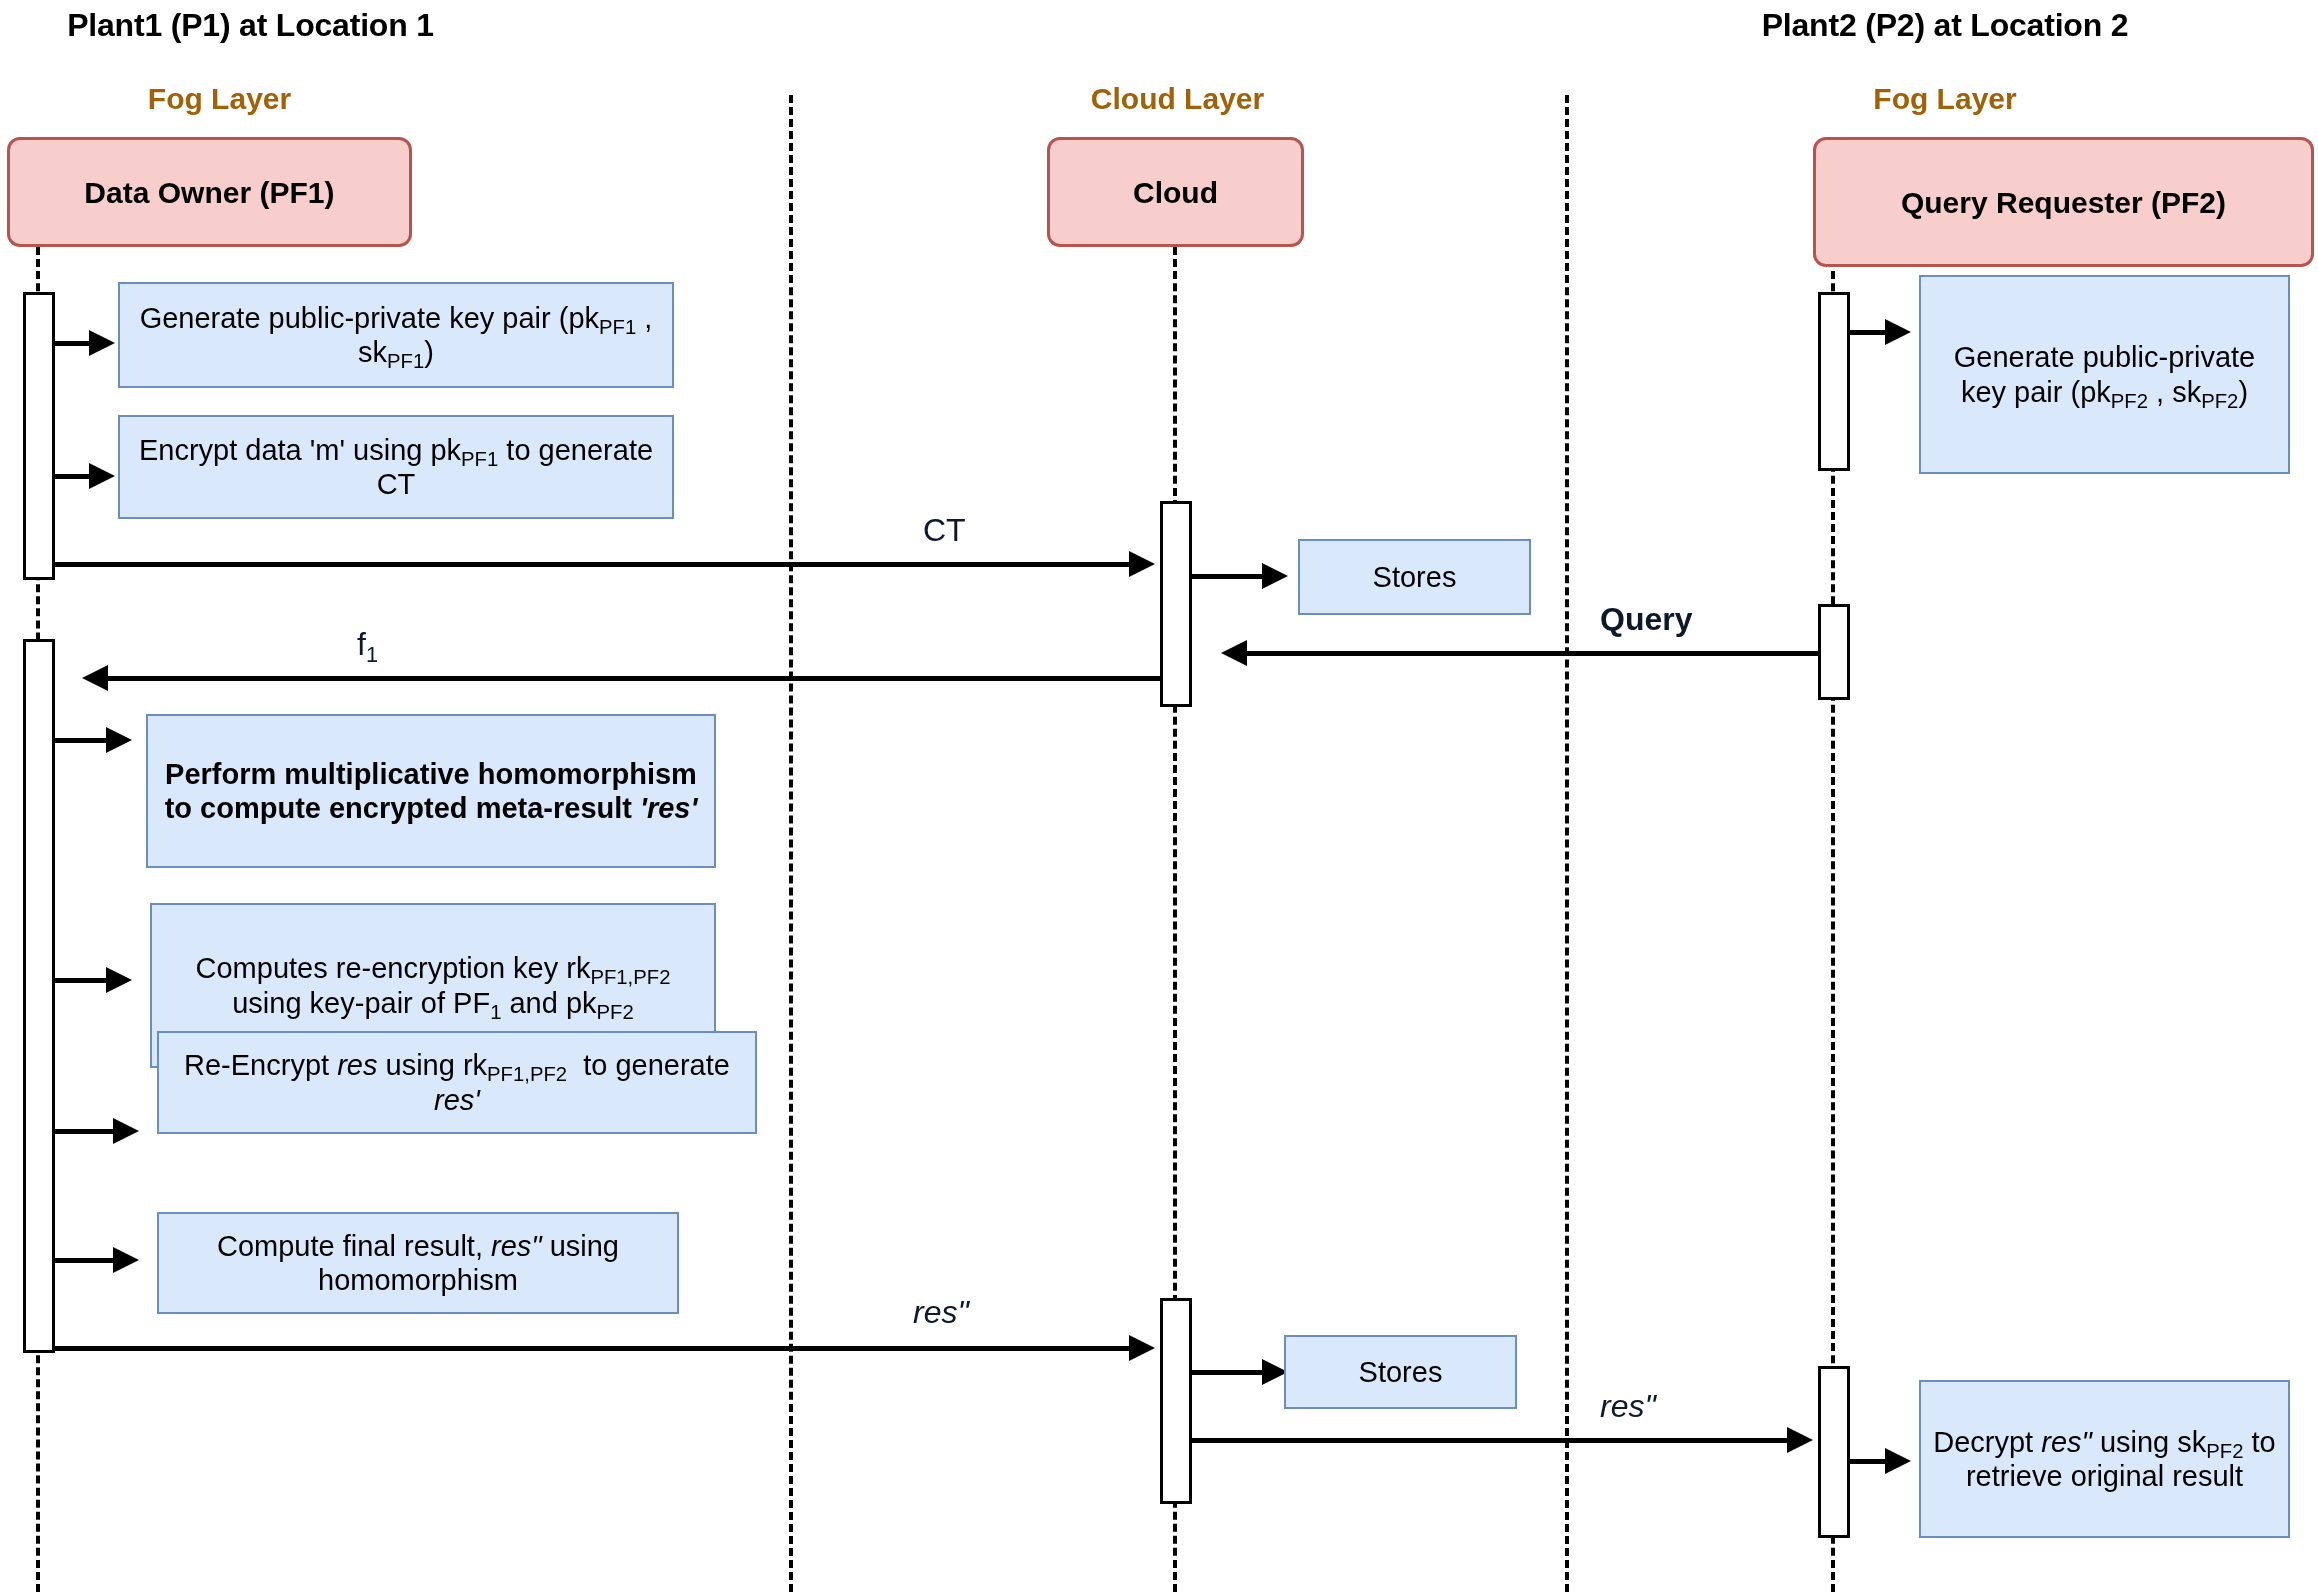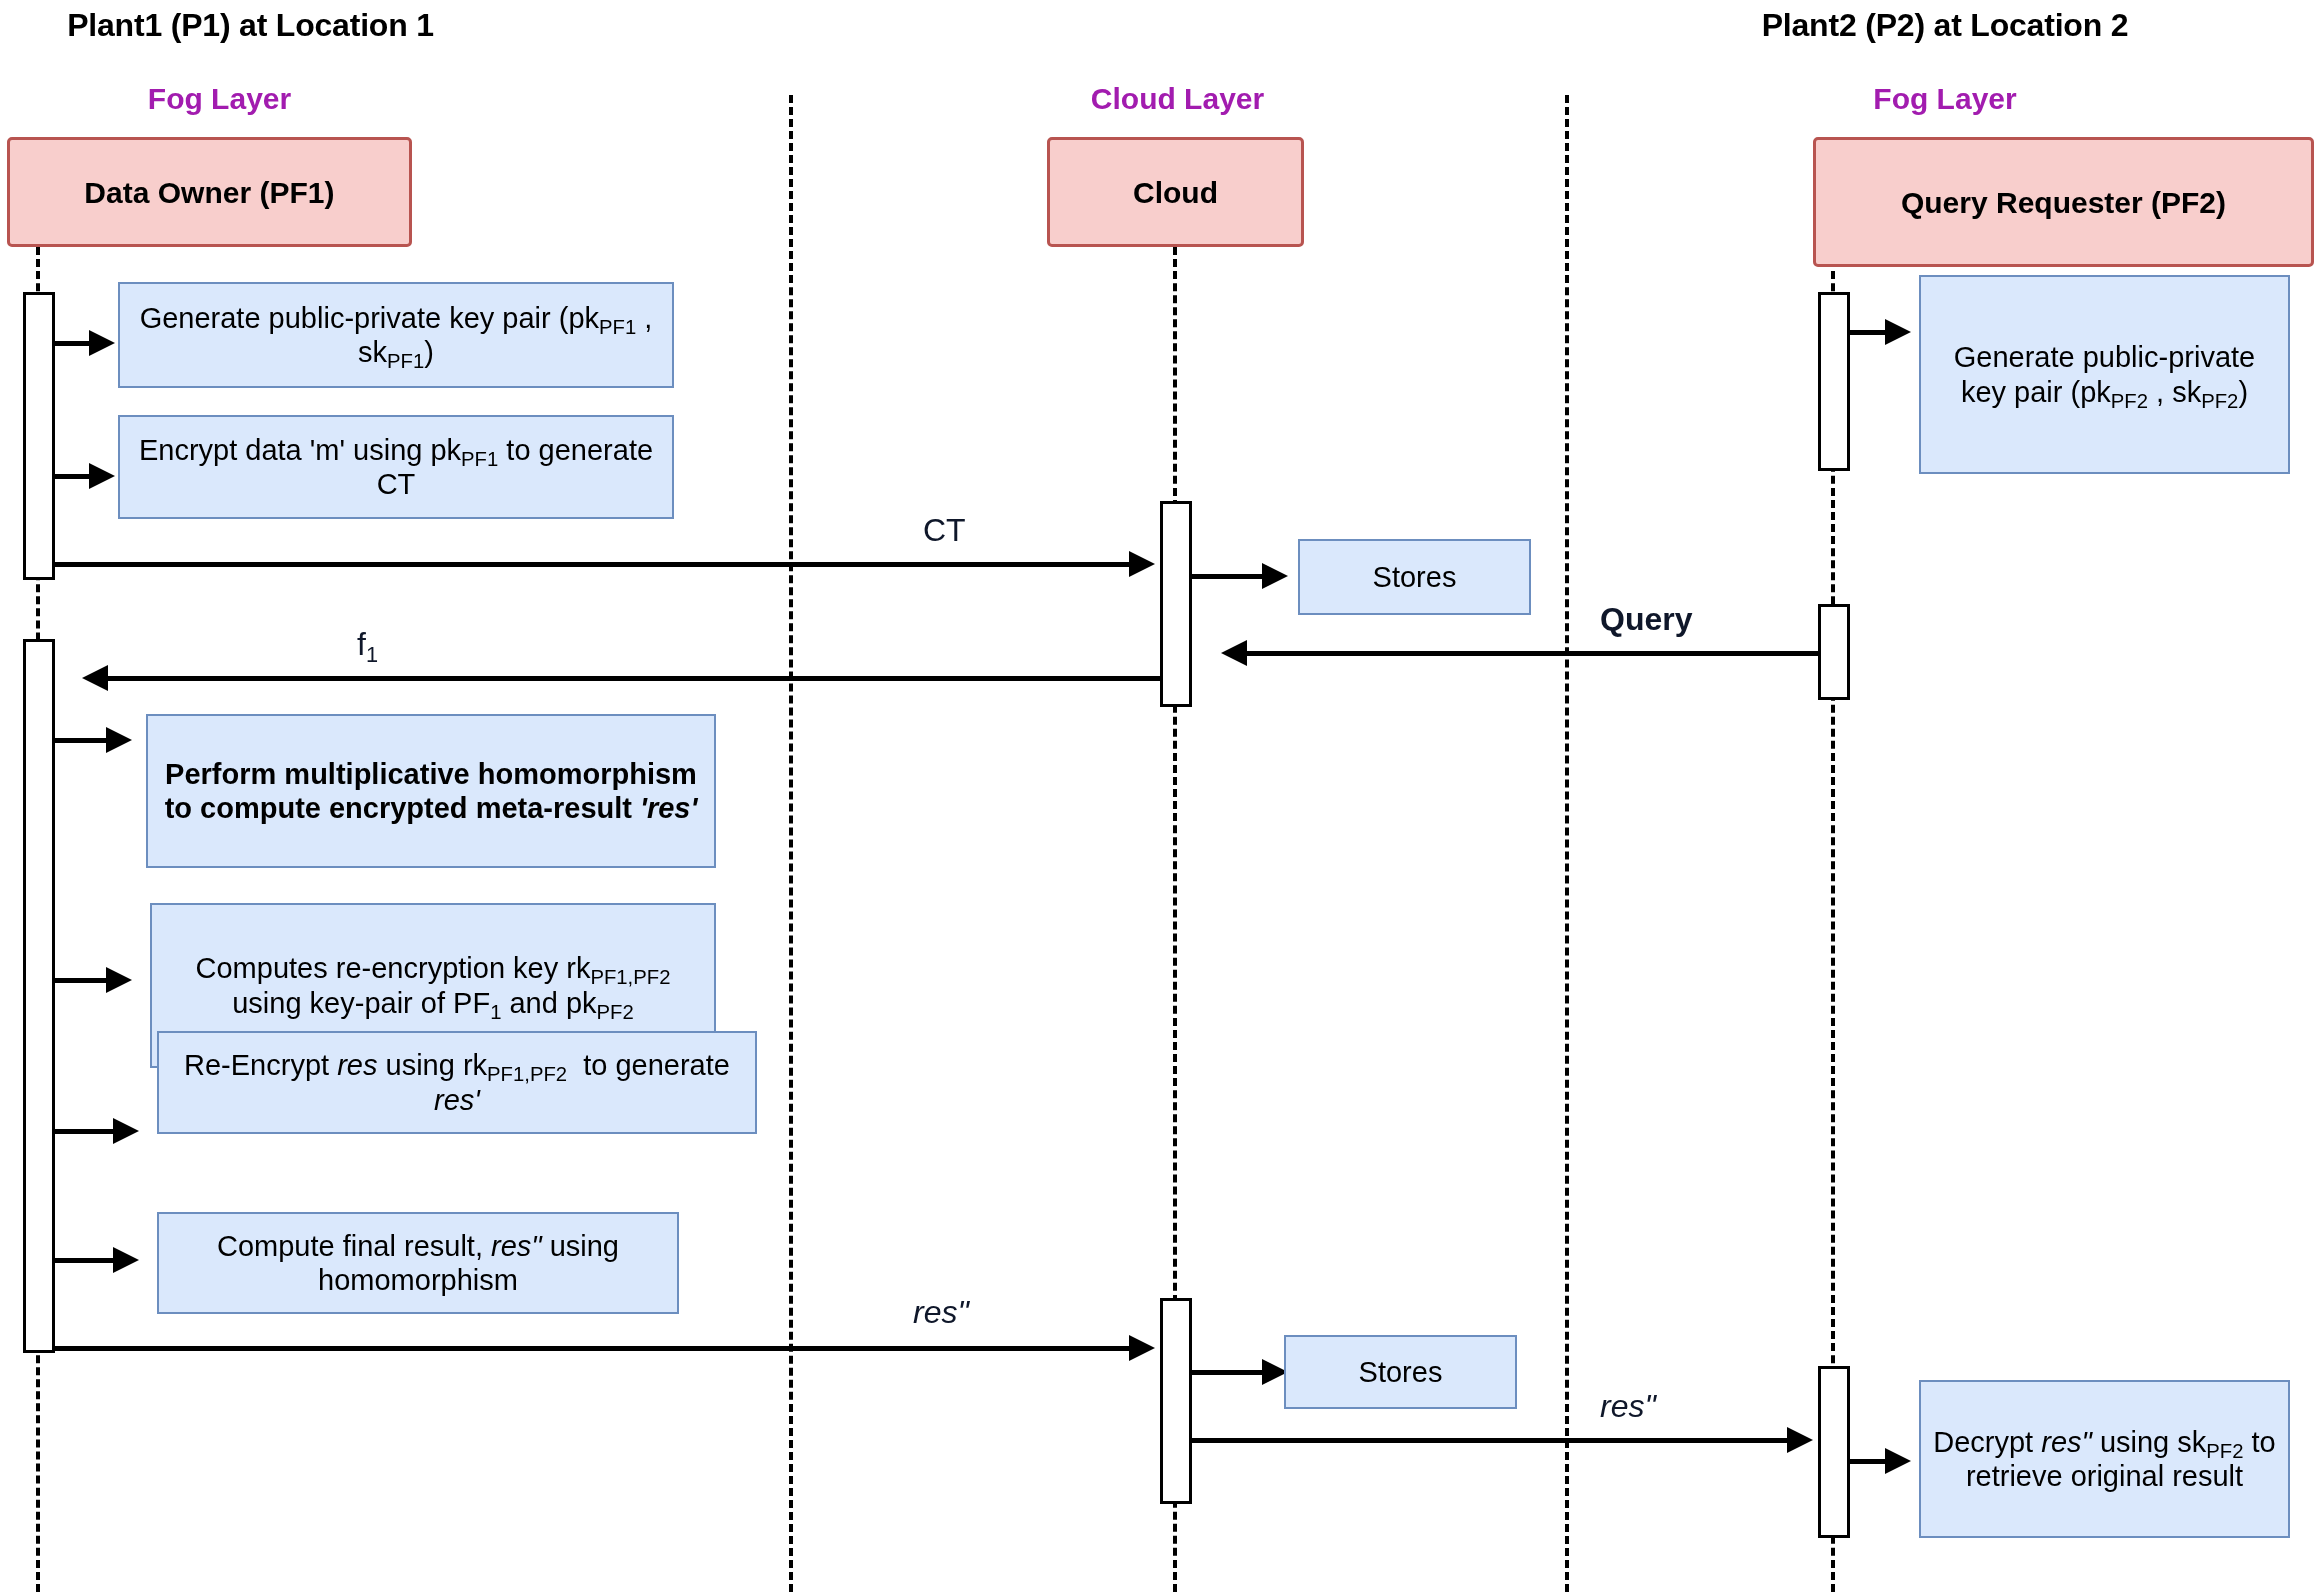--- a/index.html
+++ b/index.html
@@ -18,30 +18,30 @@
     font-weight:bold;
     font-size:32px;
     color:#000;
     text-align:center;
     white-space:nowrap;
     letter-spacing:-0.2px;
   }
   .layer-title{
     font-weight:bold;
     font-size:30px;
-    color:#a21caf;
+    color:#a16207;
     text-align:center;
     white-space:nowrap;
   }
 
   
   .actor{
     background:#f8cecc;
     border:3.4px solid #b85450;
-    border-radius:5px;
+    border-radius:13px;
     display:flex;align-items:center;justify-content:center;
     font-weight:bold;
     font-size:30px;
     color:#000;
     text-align:center;
     box-sizing:border-box;
     line-height:1.1;
   }
 
   

